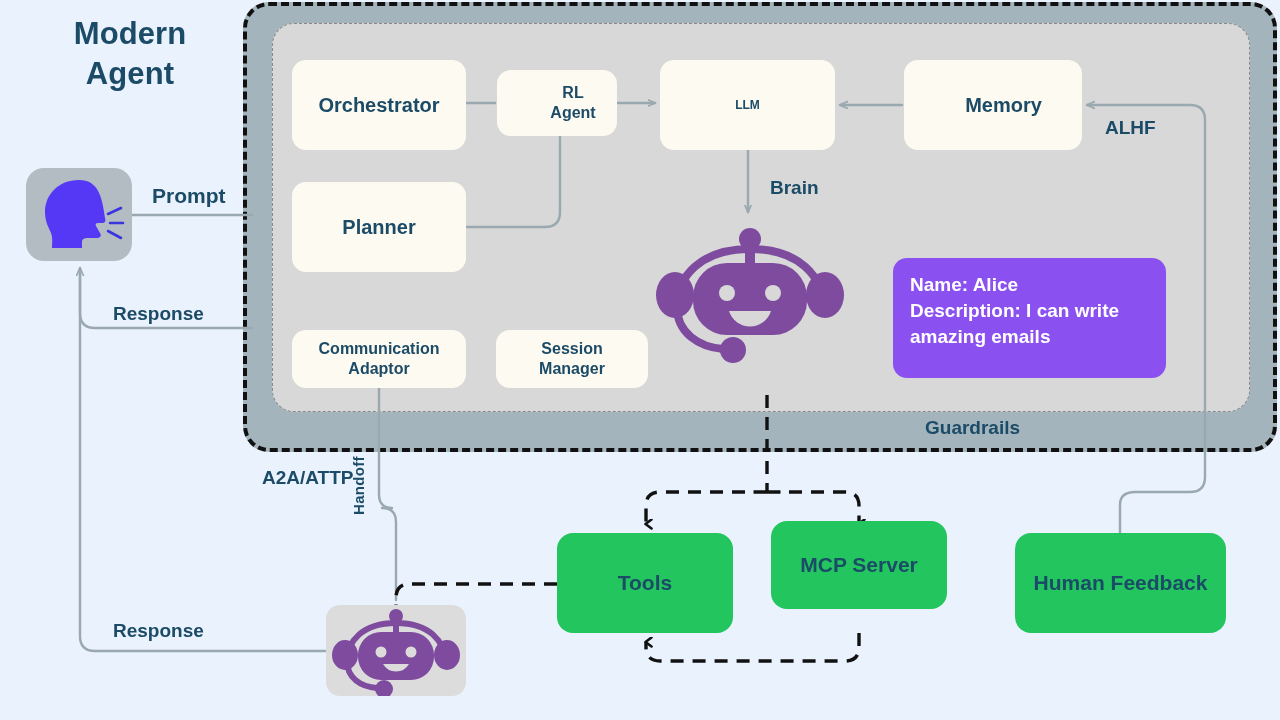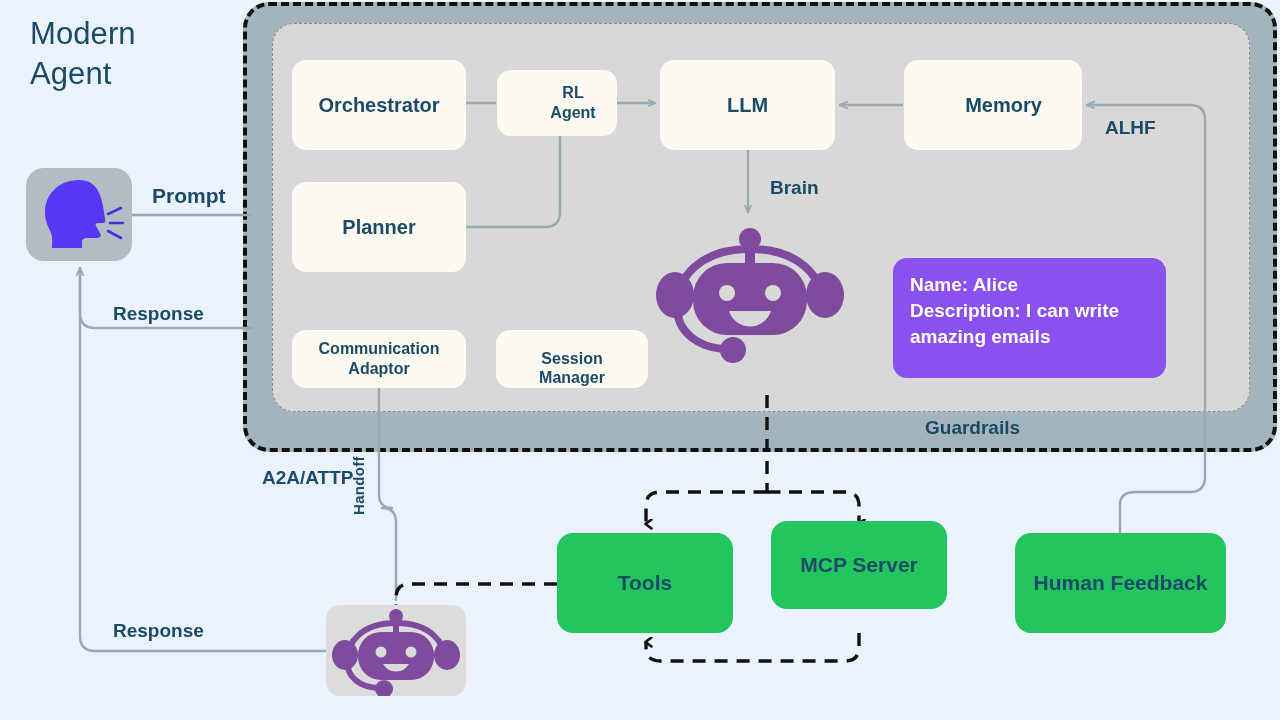--- a/index.html
+++ b/index.html
@@ -21,22 +21,23 @@
     width: 1280px;
     height: 720px;
     pointer-events: none;
   }
   
   #title {
     position: absolute;
     left: 30px;
     top: 14px;
     width: 200px;
+    text-align: center;
     font-size: 31px;
-    font-weight: normal;
+    font-weight: bold;
     color: #1b4b66;
     line-height: 1.28;
     letter-spacing: 0.1px;
   }
   
   #guardrails-container {
     position: absolute;
     left: 243px;
     top: 2px;
     width: 1034px;
@@ -75,25 +76,25 @@
     font-weight: bold;
     display: flex;
     align-items: center;
     justify-content: center;
     text-align: center;
     line-height: 1.22;
     box-sizing: border-box;
   }
   #box-orchestrator { left: 292px; top: 60px;  width: 174px; height: 90px;  font-size: 20px; }
   #box-rl-agent     { left: 497px; top: 70px;  width: 120px; height: 66px;  font-size: 16px; padding-left: 32px; }
-  #box-llm          { left: 660px; top: 60px;  width: 175px; height: 90px;  font-size: 20px; }
+  #box-llm          { left: 660px; top: 60px;  width: 175px; height: 90px;  font-size: 12px; }
   #box-memory       { left: 904px; top: 60px;  width: 178px; height: 90px;  font-size: 20px; padding-left: 21px; }
   #box-planner      { left: 292px; top: 182px; width: 174px; height: 90px;  font-size: 20px; }
   #box-comm-adaptor { left: 292px; top: 330px; width: 174px; height: 58px;  font-size: 16px; }
-  #box-session-mgr  { left: 496px; top: 330px; width: 152px; height: 58px;  font-size: 16px; align-items: flex-end; }
+  #box-session-mgr  { left: 496px; top: 330px; width: 152px; height: 58px;  font-size: 16px; }
   
   #persona-card {
     position: absolute;
     left: 893px;
     top: 234px;
     width: 273px;
     height: 120px;
     background: #8b50f0;
     border-radius: 14px;
     color: #ffffff;

